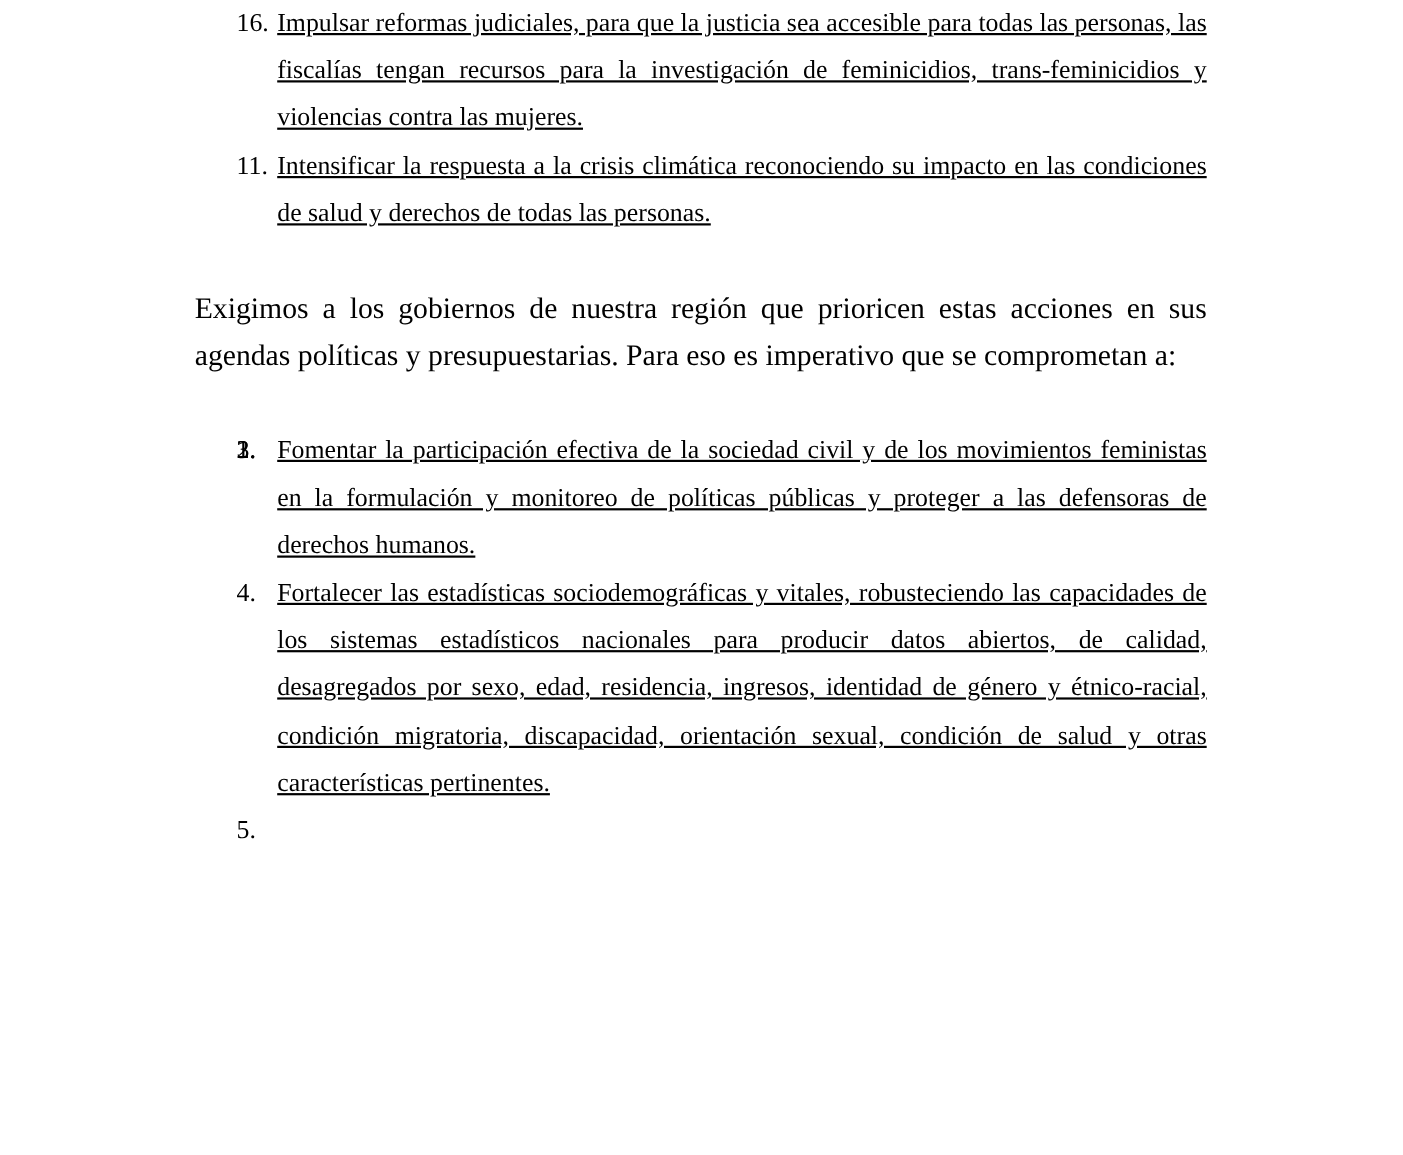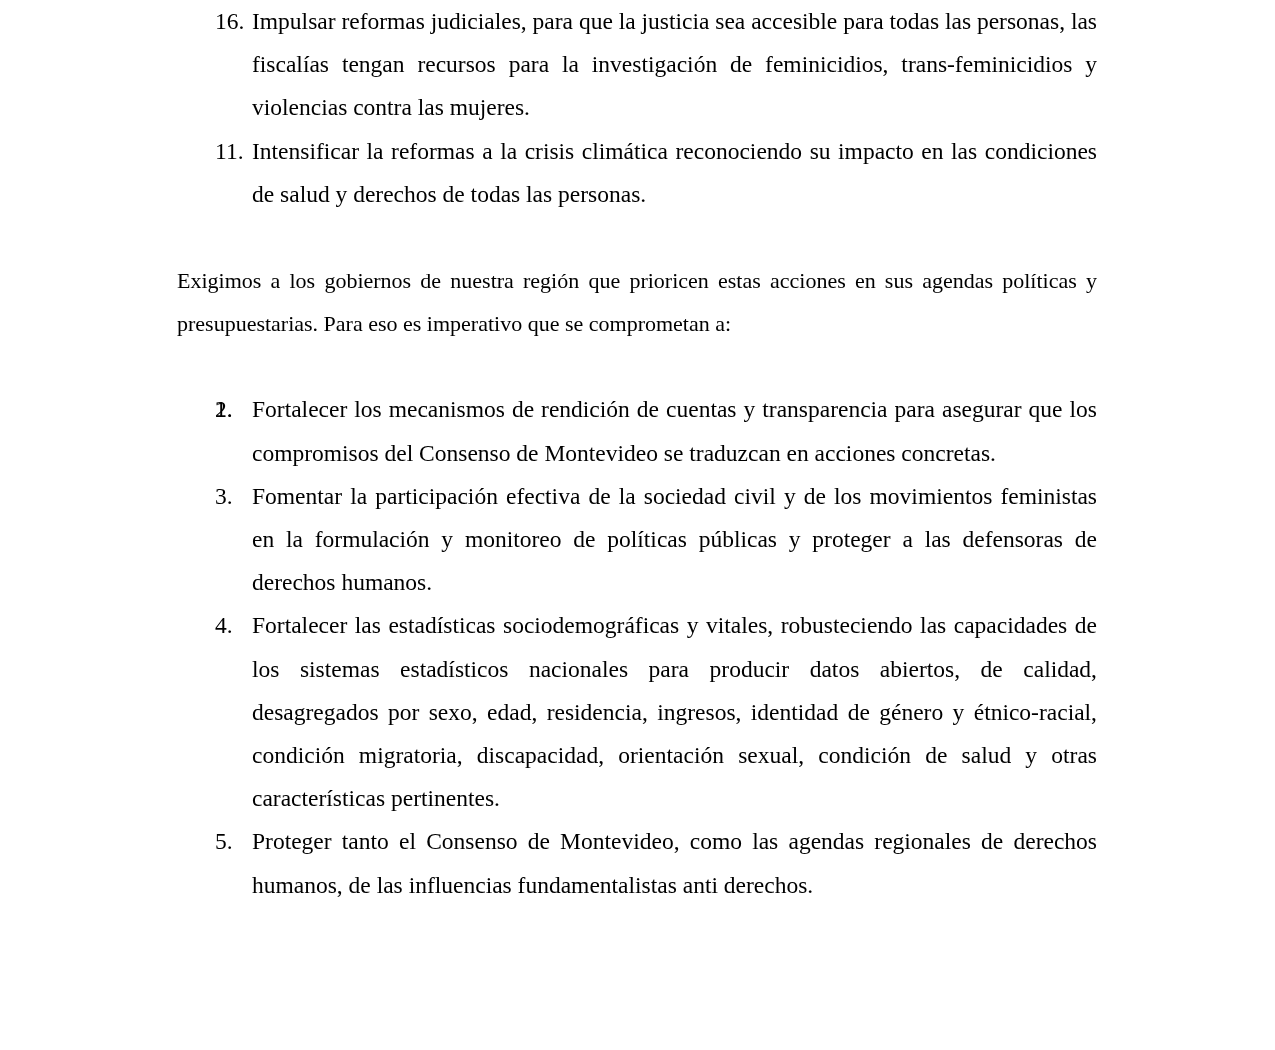--- a/index.html
+++ b/index.html
@@ -18,39 +18,40 @@
   .page {
     position: absolute;
     left: 177px;
     top: 0;
     width: 920px;
   }
   .list {
     margin: 0;
     padding: 0;
     list-style: none;
+    text-decoration: underline;
   }
   .item {
     position: relative;
     padding-left: 75px;
     font-size: 23.5px;
     line-height: 43.2px;
     text-align: justify;
     text-align-last: left;
   }
   .item .num {
     position: absolute;
     left: 38px;
     top: 0;
   }
   .item.two-digit .num {
     left: 38px;
   }
   .para {
-    font-size: 22px;
+    font-size: 27px;
     line-height: 43.2px;
     text-align: justify;
     margin: 0;
   }
   .first-list {
     margin-top: 0px;
   }
   .para-exigimos {
     margin-top: 43px;
   }
@@ -70,43 +71,41 @@
 
 <div class="page">
 
   <ol class="list first-list" style="margin-top:0;">
     <li class="item two-digit">
       <span class="num">16.</span>
       <span>Impulsar reformas judiciales, para que la justicia sea accesible para todas las personas, las fiscalías tengan recursos para la investigación de feminicidios, trans-feminicidios y violencias contra las  mujeres.</span>
     </li>
     <li class="item two-digit">
       <span class="num">11.</span>
-      <span>Intensificar la reformas a la crisis climática reconociendo su impacto en las condiciones de salud y derechos de todas las personas.</span>
+      <span>Intensificar la respuesta a la crisis climática reconociendo su impacto en las condiciones de salud y derechos de todas las personas.</span>
     </li>
   </ol>
 
   <p class="para para-exigimos">Exigimos a los gobiernos de nuestra región que prioricen estas acciones en sus agendas políticas y presupuestarias. Para eso es imperativo que se comprometan a:</p>
 
   <ol class="list second-list">
     <li class="item">
       <span class="num">1.</span>
     </li>
     <li class="item">
       <span class="num">2.</span>
-      <span>Fortalecer los mecanismos de rendición de cuentas y transparencia para asegurar que los compromisos del Consenso de Montevideo se traduzcan en acciones concretas.</span>
     </li>
     <li class="item">
       <span class="num">3.</span>
       <span>Fomentar la participación efectiva de la sociedad civil y de los movimientos feministas en la formulación y monitoreo de políticas públicas y proteger a las defensoras de derechos humanos.</span>
     </li>
     <li class="item">
       <span class="num">4.</span>
       <span>Fortalecer las estadísticas sociodemográficas y vitales, robusteciendo las capacidades de los sistemas estadísticos nacionales para producir datos abiertos, de calidad, desagregados por sexo, edad, residencia, ingresos, identidad de género y étnico-racial, condición migratoria, discapacidad, orientación sexual, condición de salud y otras características pertinentes.</span>
     </li>
     <li class="item">
       <span class="num">5.</span>
-      <span>Proteger tanto el Consenso de Montevideo, como las agendas regionales de derechos humanos, de las influencias fundamentalistas anti derechos.</span>
     </li>
   </ol>
 
   <div class="cut-line"></div>
 
 </div>
 
 </body></html>

